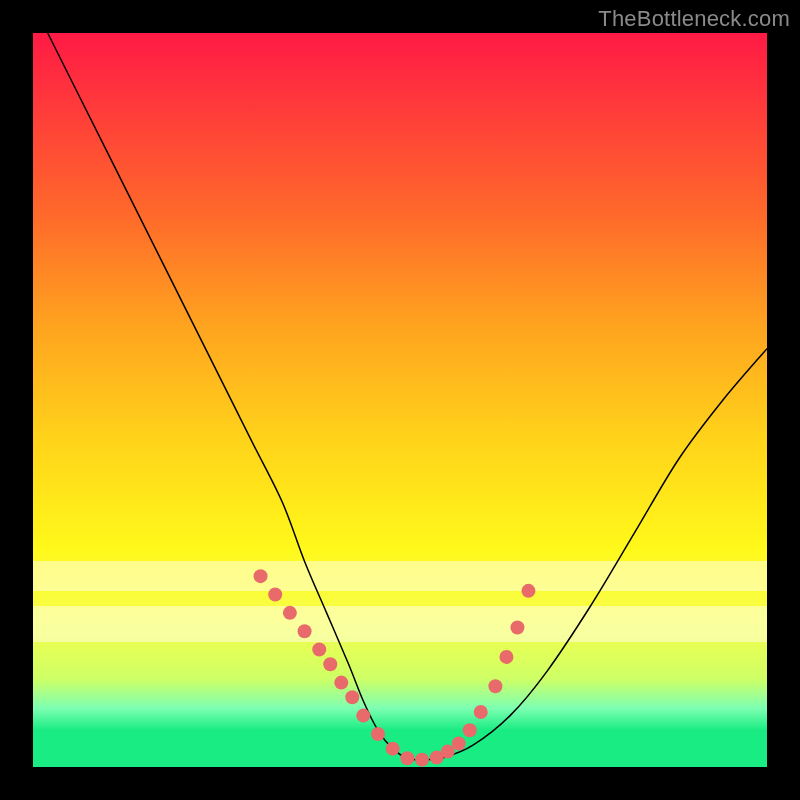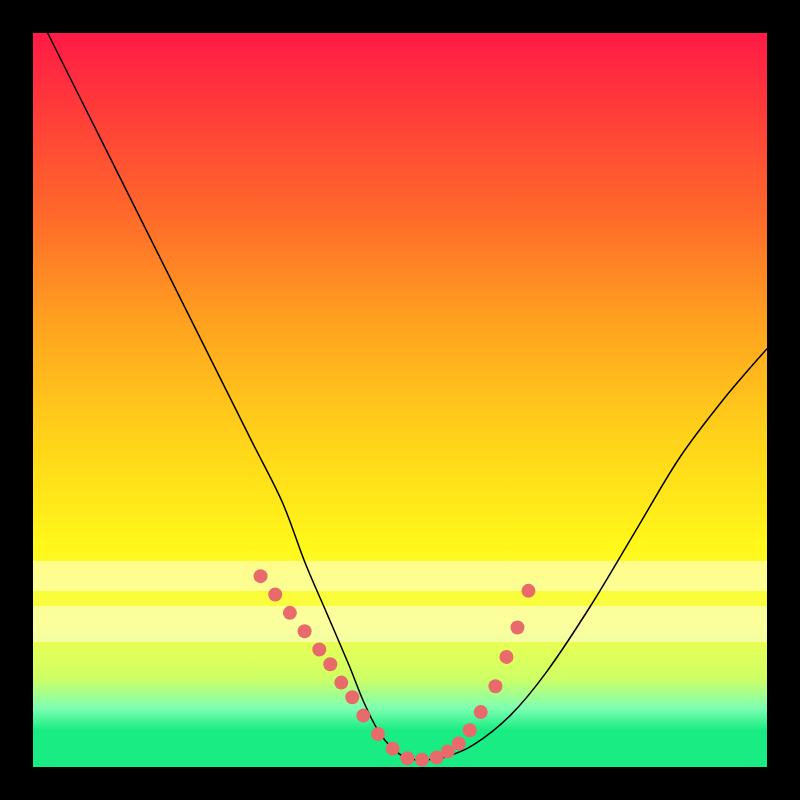--- a/index.html
+++ b/index.html
@@ -102,13 +102,14 @@
           <circle cx="436.72999999999996" cy="697.3" r="7" class="dot"></circle>
           <circle cx="447.74" cy="678.95" r="7" class="dot"></circle>
           <circle cx="462.42" cy="653.26" r="7" class="dot"></circle>
           <circle cx="473.43" cy="623.9" r="7" class="dot"></circle>
           <circle cx="484.44" cy="594.54" r="7" class="dot"></circle>
           <circle cx="495.45000000000005" cy="557.84" r="7" class="dot"></circle>
         </g>
     </svg>
 
   </div>
+  <div class="watermark">TheBottleneck.com</div>
 </div>
 
 </body></html>

